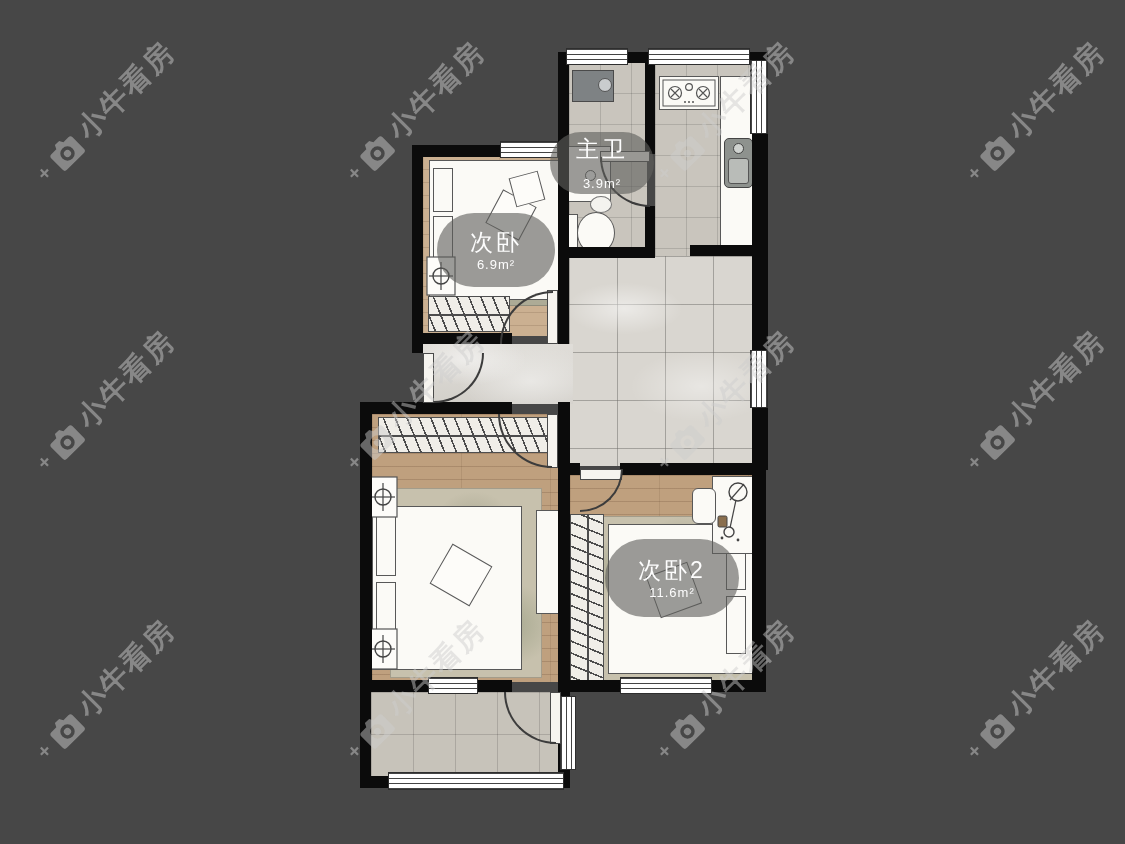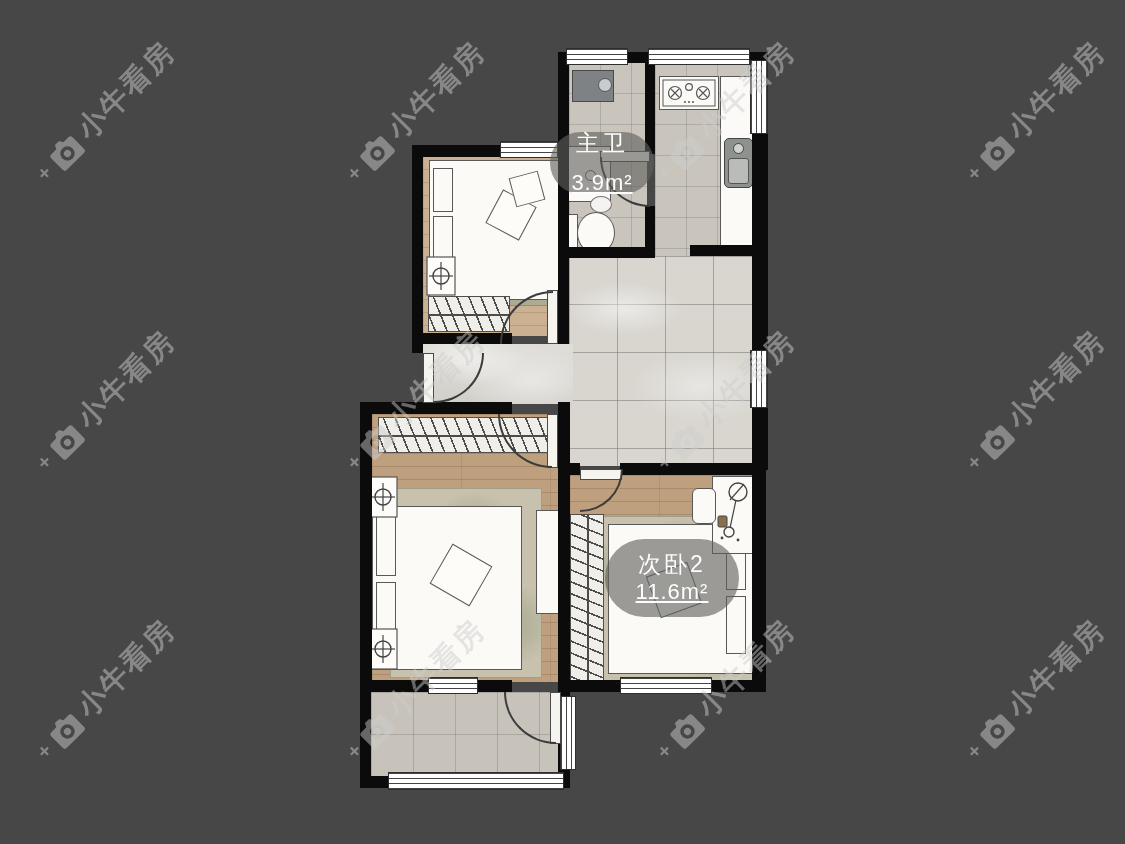--- a/index.html
+++ b/index.html
@@ -51,21 +51,21 @@
   .zz-h{background-image:repeating-linear-gradient(68deg,transparent 0 5px,#4c4c4c 5px 6.6px,transparent 6.6px 11px);}
   .zz-v{background-image:repeating-linear-gradient(22deg,transparent 0 5px,#4c4c4c 5px 6.6px,transparent 6.6px 11px);}
   .zz-h::after{content:"";position:absolute;left:0;right:0;top:50%;height:1.6px;background:#4c4c4c;}
   .zz-v::after{content:"";position:absolute;top:0;bottom:0;left:50%;width:1.6px;background:#4c4c4c;}
   .deco{background:#fdfcf9;border:1.2px solid #5a5a5a;box-sizing:border-box;}
   .dark-fix{background:#7e8284;border:1px solid #4a4a4a;box-sizing:border-box;}
   
   .cap{display:flex;flex-direction:column;align-items:center;justify-content:center;
        background:rgba(96,95,92,.62);border-radius:44px;color:#fdfdfd;text-align:center;z-index:40;}
   .cap .nm{font-size:23px;font-weight:500;letter-spacing:3px;line-height:1.25;}
-  .cap .ar{font-size:22px;letter-spacing:1px;line-height:1.2;text-decoration:underline;}
+  .cap .ar{font-size:13px;letter-spacing:1px;line-height:1.2;}
   
   .wm{position:absolute;display:flex;align-items:center;gap:7px;z-index:60;
       color:rgba(205,205,205,.48);transform:translate(-50%,-50%) rotate(-45deg);
       pointer-events:none;white-space:nowrap;}
   .wm-spark{font-size:20px;font-weight:bold;line-height:1;}
   .wm-text{font-size:29px;font-weight:bold;letter-spacing:2px;}
 </style>
 </head>
 <body>
 
@@ -202,20 +202,24 @@
 
   <div class="abs leaf" style="left:547px;top:414px;width:11px;height:54px;"></div>
   <div class="abs arc" style="left:498px;top:414px;width:54px;height:54px;border-left:2px solid #3c3c3c;border-bottom:2px solid #3c3c3c;border-bottom-left-radius:100% 100%;"></div>
 
   <div class="abs leaf" style="left:580px;top:469px;width:42px;height:11px;"></div>
   <div class="abs arc" style="left:580px;top:469px;width:43px;height:43px;border-right:2px solid #3c3c3c;border-bottom:2px solid #3c3c3c;border-bottom-right-radius:100% 100%;"></div>
 
   <div class="abs leaf" style="left:550px;top:692px;width:11px;height:52px;"></div>
   <div class="abs arc" style="left:504px;top:692px;width:52px;height:52px;border-left:2px solid #3c3c3c;border-bottom:2px solid #3c3c3c;border-bottom-left-radius:100% 100%;"></div>
 
+  <div class="abs cap" style="left:437px;top:213px;width:118px;height:74px;">
+    <div class="nm">次卧</div>
+    <div class="ar">6.9m²</div>
+  </div>
   <div class="abs cap" style="left:550px;top:132px;width:104px;height:62px;gap:12px;">
     <div class="nm">主卫</div>
     <div class="ar">3.9m²</div>
   </div>
   <div class="abs cap" style="left:605px;top:539px;width:134px;height:78px;">
     <div class="nm">次卧2</div>
     <div class="ar">11.6m²</div>
   </div>
 
   <div id="wm-layer">

